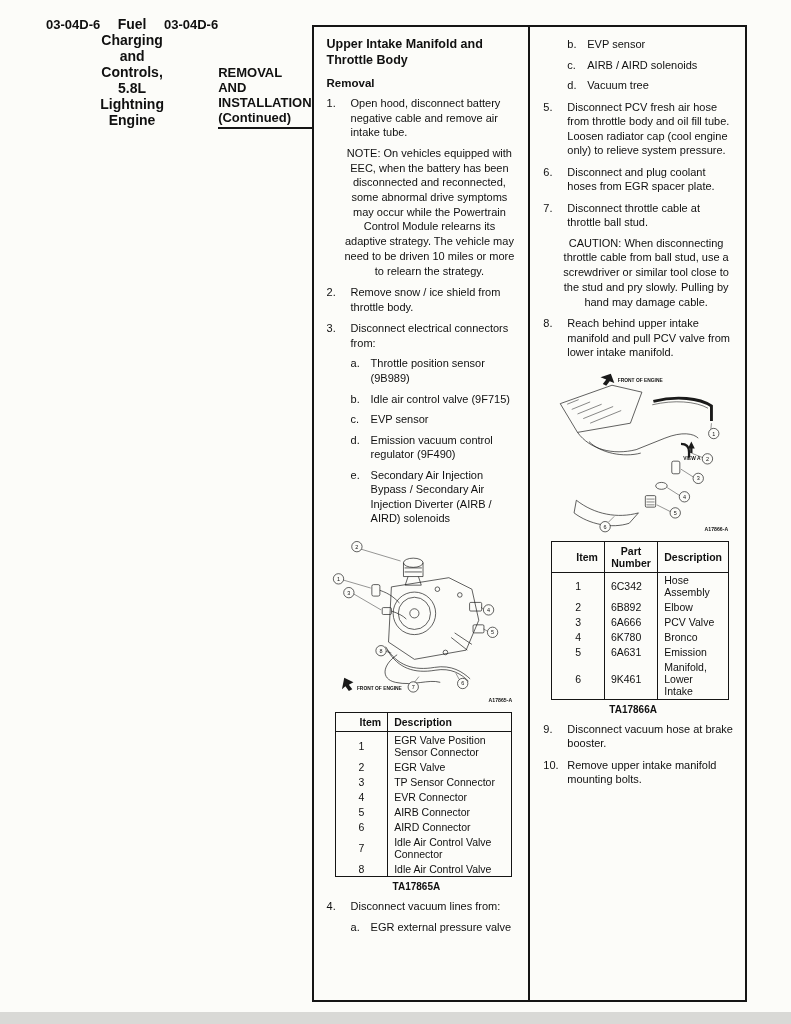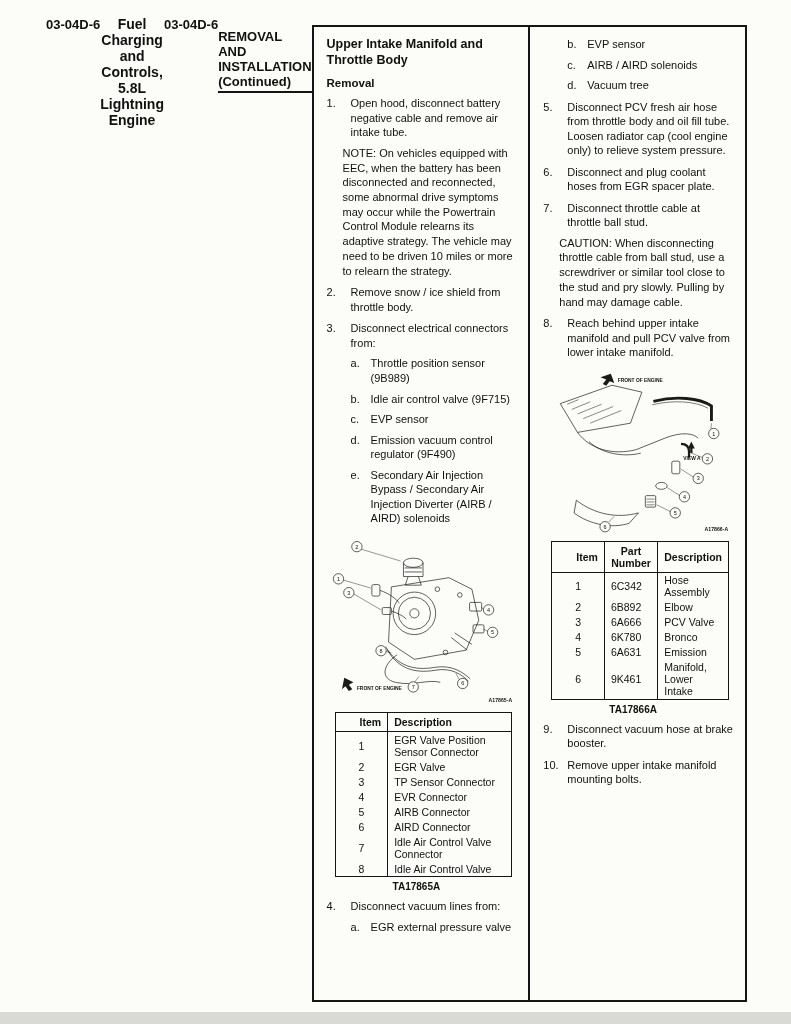--- a/index.html
+++ b/index.html
@@ -10,34 +10,34 @@
     padding:16px 44px 10px 46px;
     display:flex; overflow:hidden;
     position:relative; margin:0 auto;
   }
   
   .hdr { display:flex; align-items:baseline; font-weight:bold; font-size:13px; }
   .hdr .code { white-space:nowrap; }
   .hdr .title { flex:1; text-align:center; font-size:14px; }
   .hdr-rule { border:none; border-top:2px solid #151515; margin-top:7px; }
   .section-title { margin-top:13px; font-size:13px; font-weight:bold; }
-  .section-title span { display:inline-block; border-bottom:2px solid #151515; padding-bottom:2px; }
+  .section-title span { display:inline-block; border-bottom:2px solid #151515; padding-bottom:2px;margin-top:36px; }
   
   .content { margin-top:9px; border:2px solid #151515; flex:1 1 auto; min-height:0; display:flex; }
   .col { flex:1 1 0; min-width:0; padding:10px 12px 8px 13px; }
   .divider { width:2px; background:#151515; flex:none; }
   h3.block-title { font-size:12.5px; font-weight:bold; line-height:1.25; }
   h4.sub-title { font-size:11.5px; font-weight:bold; margin-top:9px; }
   .step { display:flex; margin-top:7px; font-size:11px; line-height:1.32; }
   .step .n { width:24px; flex:none; }
   .step .t { flex:1; }
   .substep { display:flex; margin:6px 0 0 24px; font-size:11px; line-height:1.32; }
   .substep .l { width:20px; flex:none; }
   .substep .t { flex:1; }
-  .note { margin:6px 0 0 16px; font-size:11px; line-height:1.34; }
+  .note { margin:6px 0 0 16px; font-size:11px; line-height:1.34;text-align:center; }
   .caution { font-weight:normal; }
   .fig { margin-top:8px; }
   .fig svg { display:block; width:100%; height:auto; }
   
   .tbl { border-collapse:collapse; width:calc(100% - 12px); margin:6px 0 0 8px; font-size:10.5px; }
   .tbl th, .tbl td { border-left:1.5px solid #151515; border-right:1.5px solid #151515; padding:2px 6px; vertical-align:middle; }
   .tbl thead th { border-bottom:1.5px solid #151515; border-top:1.5px solid #151515; font-weight:bold; text-align:left; padding:3px 6px; }
   .tbl thead th.c { text-align:center; }
   .tbl tbody tr:last-child td { border-bottom:1.5px solid #151515; }
   .tbl td.c { text-align:center; }

